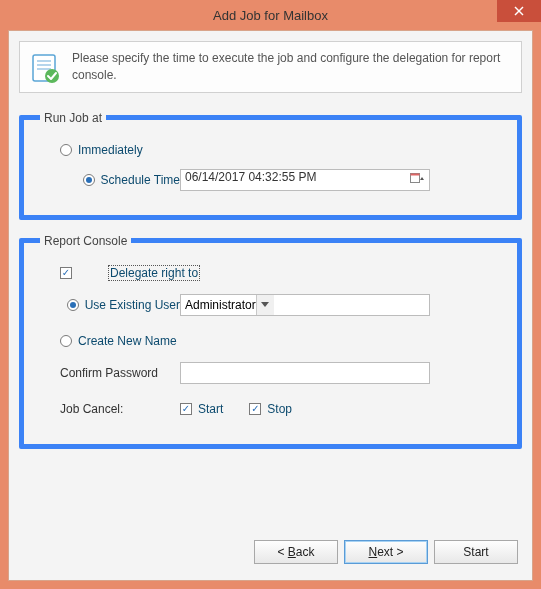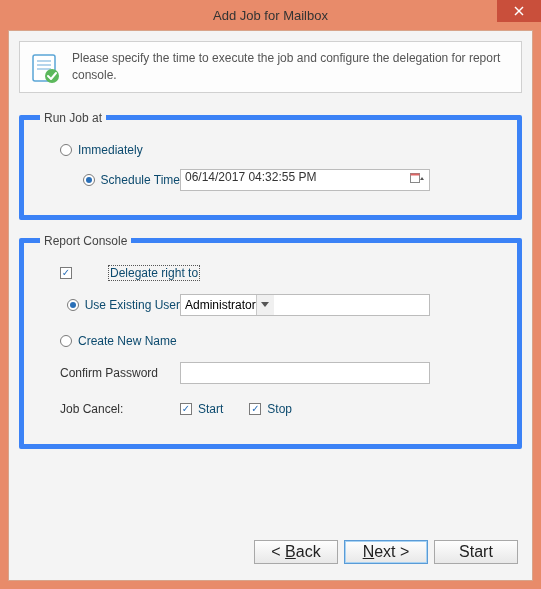--- a/index.html
+++ b/index.html
@@ -158,21 +158,21 @@
   }
   .spacer-flex { flex: 1; }
   .button-row {
     display: flex; justify-content: flex-end; gap: 6px;
     padding: 6px 4px;
   }
   .btn {
     min-width: 84px; height: 24px;
     border: 1px solid #a8a8a8;
     background: linear-gradient(#fefefe, #e8e8e8);
-    font-family: inherit; font-size: 16px;
+    font-family: inherit; font-size: 12px;
     cursor: pointer;
     padding: 0 10px;
     color: #222;
   }
   .btn.default {
     border: 1px solid #5a9bd6;
     box-shadow: 0 0 0 1px #a7d2f3 inset;
   }
   .btn u { text-decoration: underline; }
 </style>

